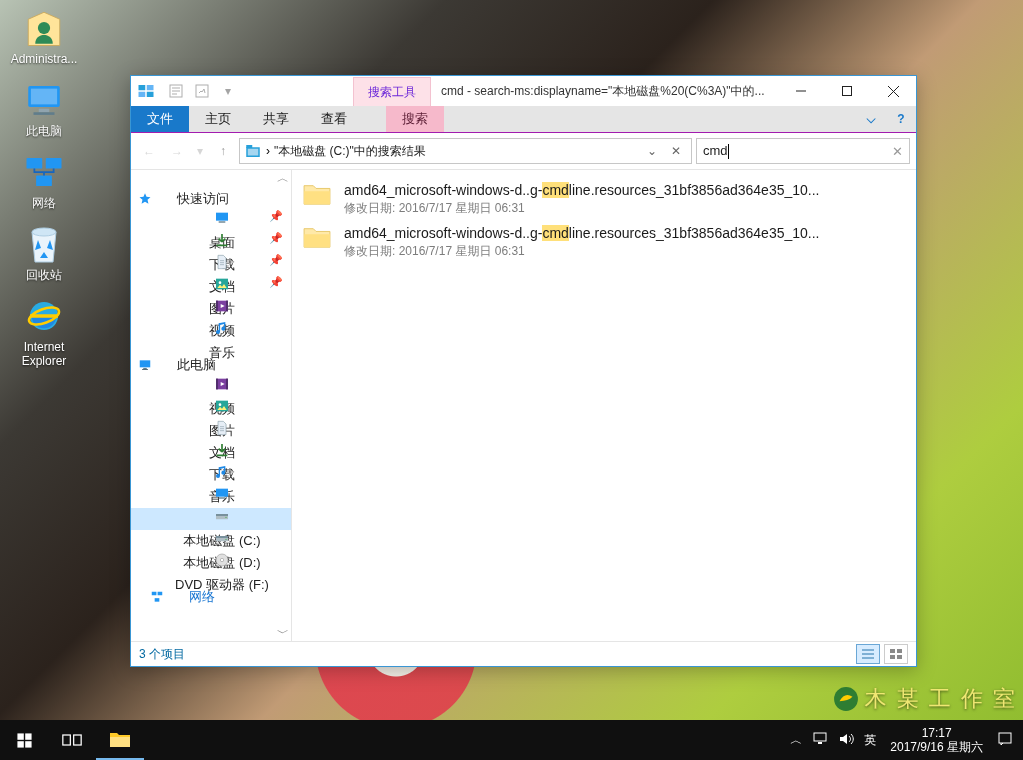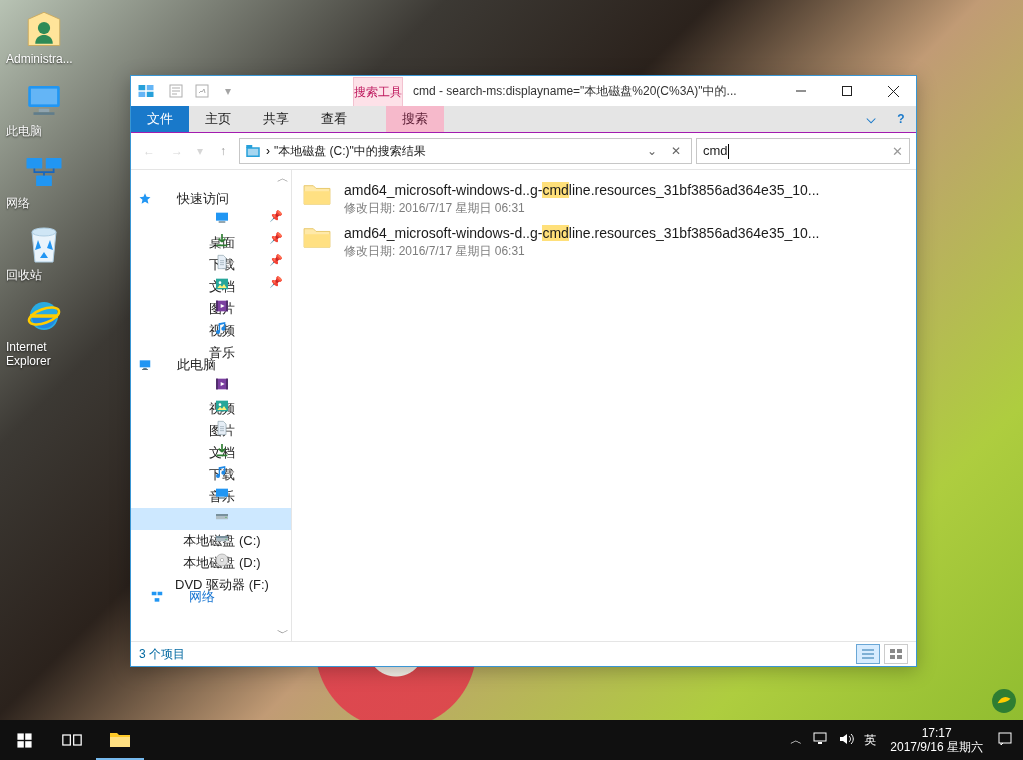--- a/index.html
+++ b/index.html
@@ -1,35 +1,35 @@
 <!DOCTYPE html>
 <html><head>
 <meta charset="utf-8">
 <style>
   html,body{margin:0;padding:0;width:1023px;height:760px;overflow:hidden;font-family:"Microsoft YaHei","Segoe UI",Arial,sans-serif;font-size:12px;background:#7a8a7e;}
   
   .wall{position:absolute;inset:0;background:linear-gradient(135deg,#b8c3b4 0%,#3c3934 25%,#2b221c 40%,#c19b75 55%,#aecd3f 80%,#8dbb2e 100%);}
   .wall::after{content:"";position:absolute;left:300px;top:600px;width:240px;height:160px;background:radial-gradient(circle at 40% 30%,#fff 0 28px,#e2384a 29px 80px,transparent 81px);opacity:.85;border-radius:12px;}
   
   .desk{position:absolute;left:0;top:0;width:90px;}
-  .desk .di{width:76px;margin:8px 0 14px 6px;color:#fff;text-align:left;font-size:12px;text-shadow:0 1px 2px rgba(0,0,0,.7);cursor:pointer;}
+  .desk .di{width:76px;margin:8px 0 14px 6px;color:#fff;text-align:center;font-size:12px;text-shadow:0 1px 2px rgba(0,0,0,.7);cursor:pointer;}
   .desk .di .ic{width:48px;height:40px;margin:0 auto 4px;display:flex;align-items:center;justify-content:center;}
   .desk .di .lbl{line-height:14px;word-break:break-all;}
   
   .taskbar{position:absolute;left:0;right:0;bottom:0;height:40px;background:#101010;color:#fff;display:flex;align-items:stretch;}
   .tb-btn{width:48px;display:flex;align-items:center;justify-content:center;cursor:pointer;}
   .tb-tray{margin-left:auto;display:flex;align-items:center;gap:10px;padding:0 10px;font-size:12px;}
   .tb-clock{text-align:center;line-height:14px;font-size:12px;padding:0 4px;}
   
   .win{position:absolute;left:130px;top:75px;width:785px;height:590px;background:#fff;border:1px solid #3996d4;box-shadow:0 4px 18px rgba(0,0,0,.25);display:flex;flex-direction:column;}
   .titlebar{height:30px;display:flex;align-items:center;background:#fff;}
   .tb-app{width:30px;height:30px;display:flex;align-items:center;justify-content:center;}
   .qat{display:flex;align-items:center;gap:4px;height:30px;padding:0 4px;}
   .qat .q{width:22px;height:22px;display:flex;align-items:center;justify-content:center;color:#5b5b5b;opacity:.55;}
-  .searchtool{background:#fde1e8;color:#be185d;padding:0 0;height:28px;line-height:28px;border:1px solid #f3c2d0;border-bottom:none;margin-top:1px;font-size:12px;}
+  .searchtool{background:#fde1e8;color:#6d28d9;padding:0 14px;height:28px;line-height:28px;border:1px solid #f3c2d0;border-bottom:none;margin-top:1px;font-size:12px;}
   .titletext{flex:1;padding:0 10px;color:#333;white-space:nowrap;overflow:hidden;text-overflow:ellipsis;font-size:12px;}
   .winctrl{display:flex;}
   .winctrl div{width:46px;height:30px;display:flex;align-items:center;justify-content:center;cursor:pointer;}
   .ribbon{height:26px;background:#e5e5e5;display:flex;align-items:center;border-bottom:1px solid #a21caf;}
   .ribbon .tab{padding:0 16px;line-height:26px;color:#222;cursor:pointer;font-size:13px;}
   .ribbon .file{background:#1979ca;color:#fff;}
   .ribbon .search{background:#f6b9cb;color:#5a1c33;}
   .ribbon .rspacer{flex:1}
   .ribbon .help{width:30px;text-align:center;line-height:26px;color:#1979ca;font-weight:bold;cursor:pointer;}
   .addrbar{height:36px;display:flex;align-items:center;border-bottom:1px solid #e5e5e5;padding:0 6px;gap:4px;}
@@ -72,20 +72,21 @@
 </head>
 <body>
 
 <div class="wall"></div>
 
 <div class="watermark">
   <svg width="26" height="26" viewBox="0 0 24 24">
       <circle cx="12" cy="12" r="11" fill="#2e7d32"></circle>
       <path d="M6 14 Q11 5 18 10 Q14 14 6 14" fill="#ffcc00"></path>
     </svg>
+  <span>木 某 工 作 室</span>
 </div>
 
 <div class="desk">
   <div class="di">
     <div class="ic">
         <svg width="42" height="42" viewBox="0 0 48 48">
           <path d="M6 44 V14 L24 6 L42 14 V44 Z" fill="#ffe49a" stroke="#caa85a"></path>
           <circle cx="24" cy="24" r="7" fill="#2e8b57"></circle>
           <path d="M14 42c0-7 5-10 10-10s10 3 10 10" fill="#2e8b57"></path>
         </svg>

